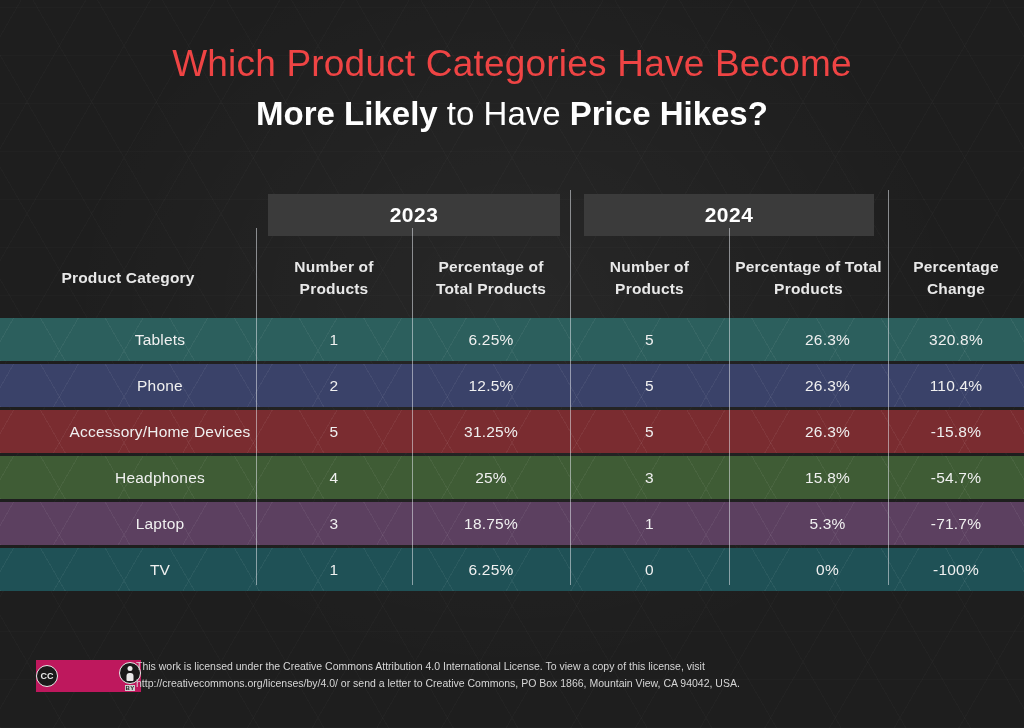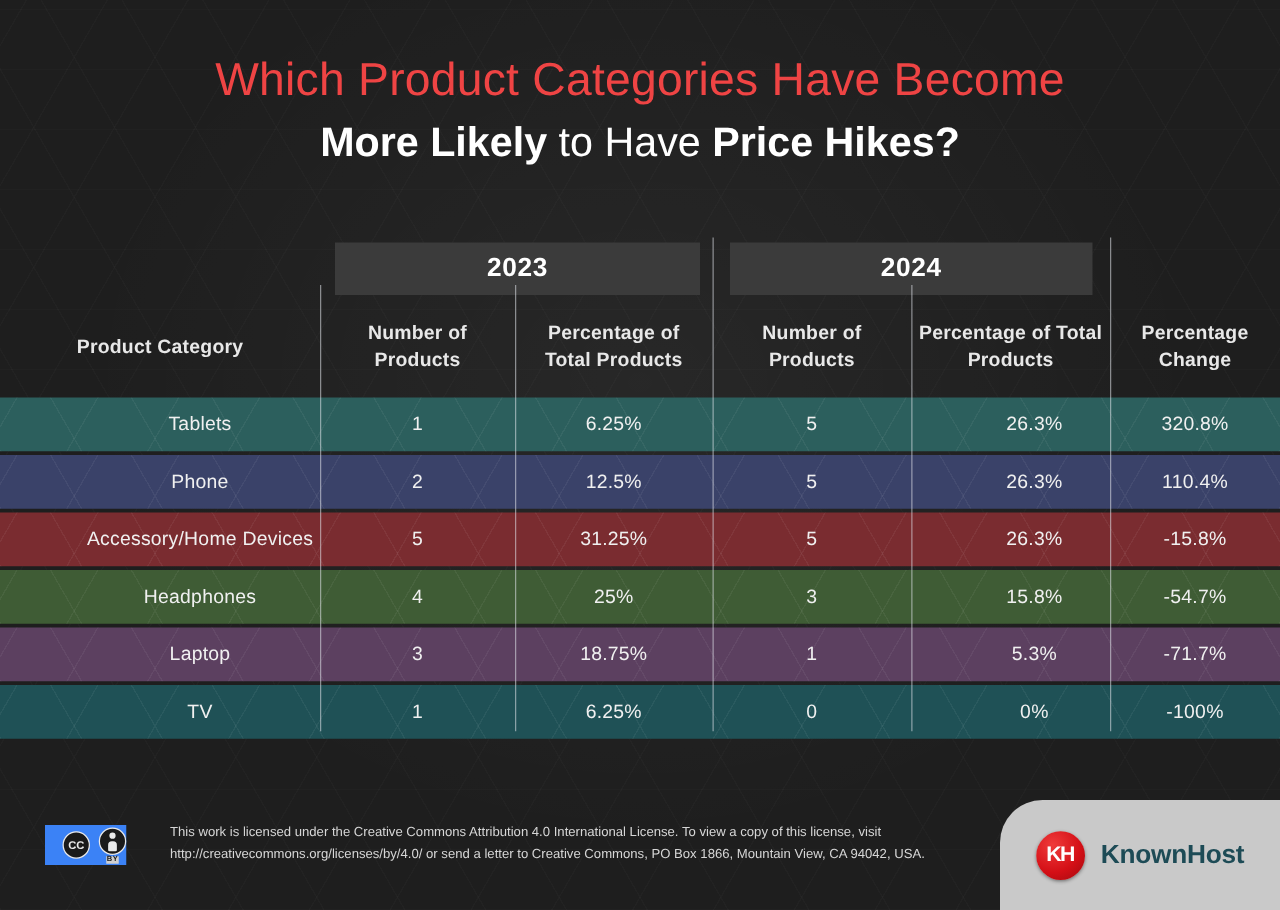--- a/index.html
+++ b/index.html
@@ -121,23 +121,23 @@
   .cell.c2 { left:412px; width:158px; }
   .cell.c3 { left:570px; width:159px; }
   .cell.c4 { left:729px; width:159px;margin-left:19px; }
   .cell.c5 { left:888px; width:136px; font-weight:400; }
 
   
   .footer { position:absolute; left:0; bottom:0; width:1024px; height:86px; z-index:5; }
 
   .cc-badge {
     position:absolute; left:36px; top:18px;
-    width:65px; height:32px;
-    background:#3b82f6;
-    display:flex; align-items:center; justify-content:flex-end; gap:7px;
+    width:105px; height:32px;
+    background:#be185d;
+    display:flex; align-items:center; justify-content:space-between; gap:7px;
   }
   .cc-circle {
     width:22px; height:22px; border-radius:50%;
     background:#1a1a1a;
     display:flex; align-items:center; justify-content:center;
     color:#e9e9e9; font-size:9px; font-weight:700;
     border:1.5px solid #e9e9e9;
   }
   .cc-by-wrap { display:flex; flex-direction:column; align-items:center; }
   .cc-person {
@@ -285,19 +285,15 @@
         <div class="cc-person"></div>
         <div class="cc-by-text">BY</div>
       </div>
     </div>
 
     <div class="license-text">
       <div>This work is licensed under the Creative Commons Attribution 4.0 International License. To view a copy of this license, visit</div>
       <div>http://creativecommons.org/licenses/by/4.0/ or send a letter to Creative Commons, PO Box 1866, Mountain View, CA 94042, USA.</div>
     </div>
 
-    <div class="brand-panel">
-      <div class="brand-mark">KH</div>
-      <div class="brand-name">KnownHost</div>
-    </div>
   </div>
 
 </div>
 
 </body></html>

